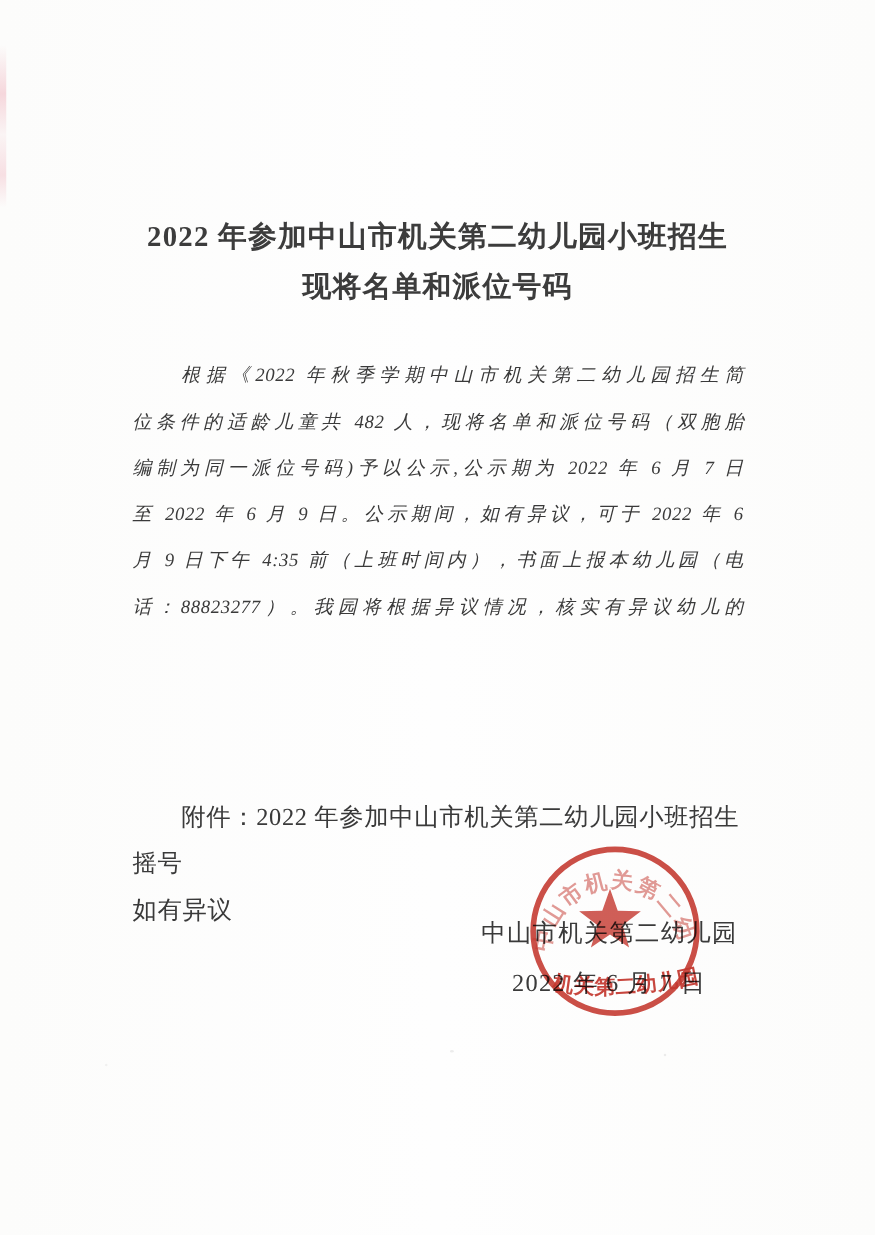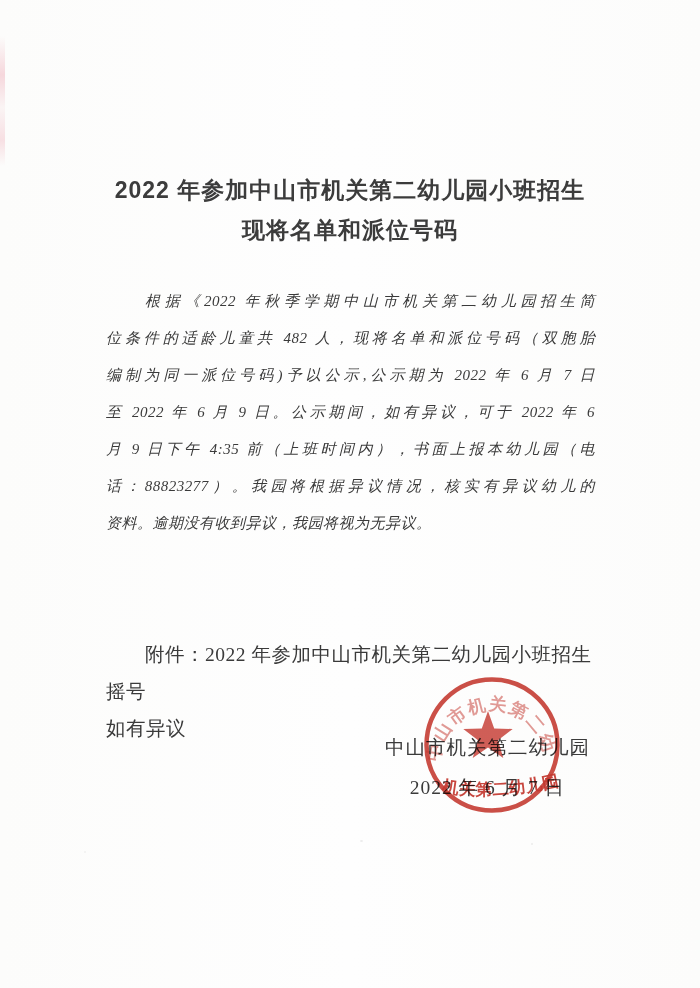--- a/index.html
+++ b/index.html
@@ -38,21 +38,21 @@
   .speck.s1 { left: 360px; top: 840px; width: 3px; height: 2px; }
   .speck.s2 { left: 531px; top: 843px; width: 2px; height: 2px; }
   .speck.s3 { left: 84px;  top: 851px; width: 2px; height: 2px; opacity: 0.12; }
 
   .doc-title {
     position: absolute;
     top: 170px;
     left: 0;
     right: 0;
     text-align: center;
-    font-family: Liberation Sans, sans-serif;
+    font-family: Liberation Serif, serif;
     font-weight: bold;
     font-size: 23px;
     line-height: 40px;
     color: #3c3c3c;
     letter-spacing: 1px;
   }
 
   .body-text {
     position: absolute;
     top: 283px;
@@ -132,21 +132,20 @@
     <div>现将名单和派位号码</div>
   </div>
 
   <div class="body-text">
     <div class="jline indent-first">根据《2022 年秋季学期中山市机关第二幼儿园招生简</div>
     <div class="jline">位条件的适龄儿童共 482 人，现将名单和派位号码（双胞胎</div>
     <div class="jline">编制为同一派位号码)予以公示,公示期为 2022 年 6 月 7 日</div>
     <div class="jline">至 2022 年 6 月 9 日。公示期间，如有异议，可于 2022 年 6</div>
     <div class="jline">月 9 日下午 4:35 前（上班时间内），书面上报本幼儿园（电</div>
     <div class="jline">话：88823277）。我园将根据异议情况，核实有异议幼儿的</div>
-    <div class="plain-line">资料。逾期没有收到异议，我园将视为无异议。</div>
   </div>
 
   <div class="attachment">
     <div class="indent-first">附件：2022 年参加中山市机关第二幼儿园小班招生摇号</div>
     <div>如有异议</div>
   </div>
 
   <div class="sig-org">中山市机关第二幼儿园</div>
   <div class="sig-date">2022 年 6 月 7 日</div>
 

